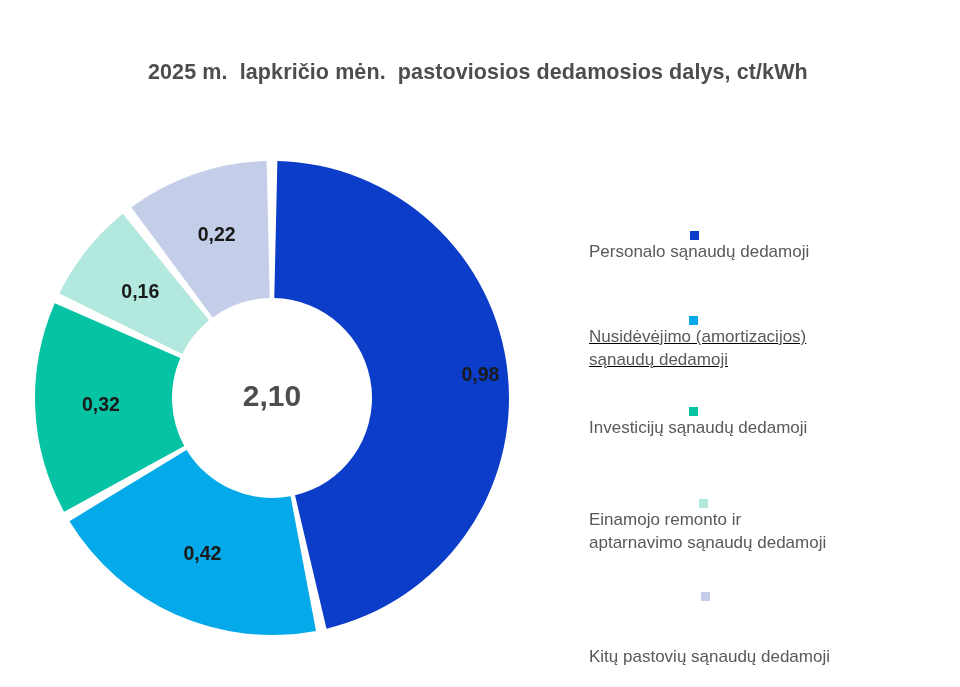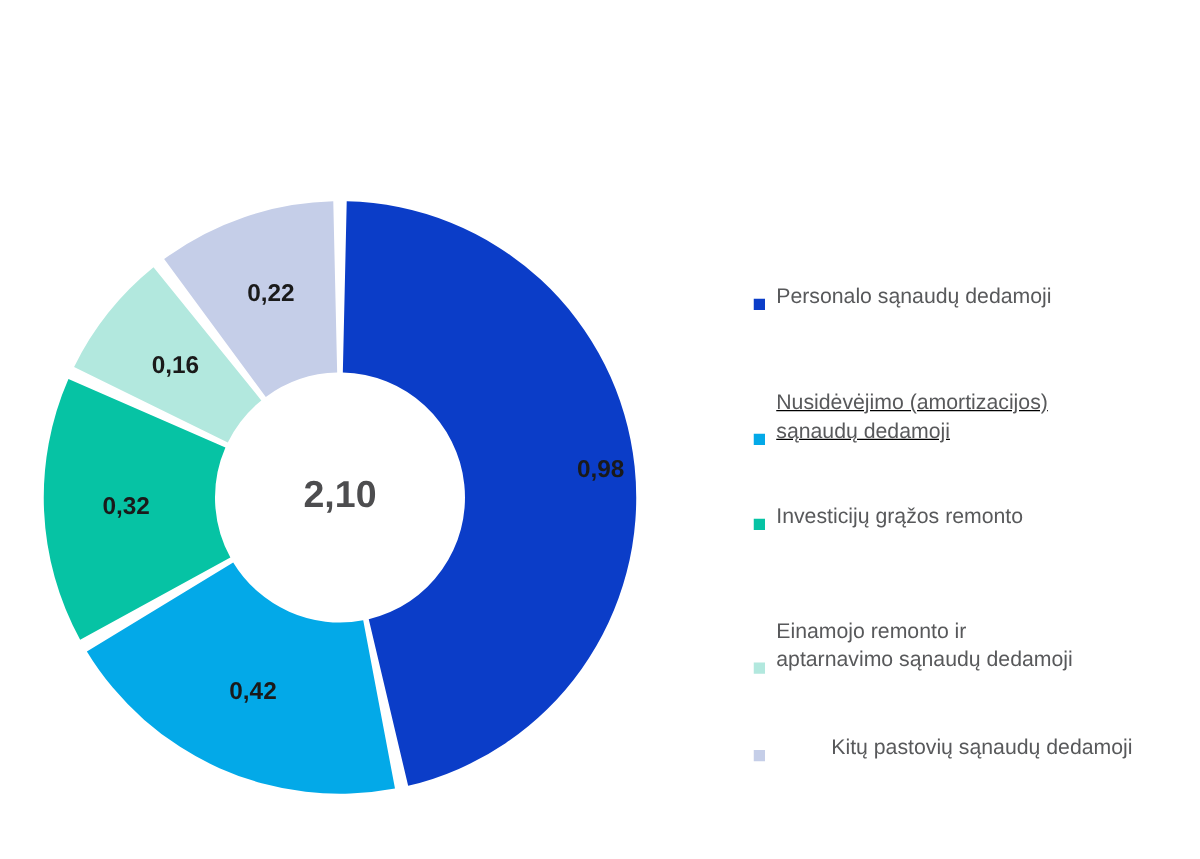--- a/index.html
+++ b/index.html
@@ -61,43 +61,45 @@
     dominant-baseline: middle;
   }
   .legend {
     position: absolute;
     left: 589px;
     top: 205px;
     width: 360px;
   }
   .legend-item {
     position: absolute;
-    left: 14px;
+    left: 0;
     display: flex;
-    align-items: flex-end;
+    align-items: center;
+    flex-direction: column;
   }
   .legend-marker {
     width: 9px;
     height: 9px;
     flex: 0 0 9px;
     margin-top: 6px;
     margin-right: 9px;
   }
   .legend-label {
     font-size: 17px;
     line-height: 23px;
     color: #58595b;
     white-space: pre-line;
   }
 </style>
 </head>
 <body>
 
 <div id="chart-root">
 
+  <div class="chart-title">2025 m.  lapkričio mėn.  pastoviosios dedamosios dalys, ct/kWh</div>
 
   <div class="donut-wrap">
     <svg id="donut-svg" viewBox="0 0 540 540">
       <g id="slices">
           <path d="M 265.38 21.06
           A 237 237 0 0 1 314.52 488.64
           L 283.00 355.32
           A 100 100 0 0 0 262.27 158.03 Z" fill="#0B3DC8"></path>
           <path d="M 304.00 490.88
           A 237 237 0 0 1 57.49 381.13
@@ -132,21 +134,21 @@
         <span class="legend-marker" style="background: rgb(11, 61, 200);"></span>
         <span class="legend-label">Personalo sąnaudų dedamoji</span>
       </div>
       <div class="legend-item" style="top: 105px; text-decoration: underline;">
         <span class="legend-marker" style="background: rgb(3, 169, 232);"></span>
         <span class="legend-label">Nusidėvėjimo (amortizacijos)
 sąnaudų dedamoji</span>
       </div>
       <div class="legend-item" style="top: 196px;">
         <span class="legend-marker" style="background: rgb(6, 195, 164);"></span>
-        <span class="legend-label">Investicijų grąžos remonto</span>
+        <span class="legend-label">Investicijų sąnaudų dedamoji</span>
       </div>
       <div class="legend-item" style="top: 288px;">
         <span class="legend-marker" style="background: rgb(178, 232, 222);"></span>
         <span class="legend-label">Einamojo remonto ir
 aptarnavimo sąnaudų dedamoji</span>
       </div>
       <div class="legend-item" style="top: 381px; gap: 44px;">
         <span class="legend-marker" style="background: rgb(197, 206, 232);"></span>
         <span class="legend-label">Kitų pastovių sąnaudų dedamoji</span>
       </div>

